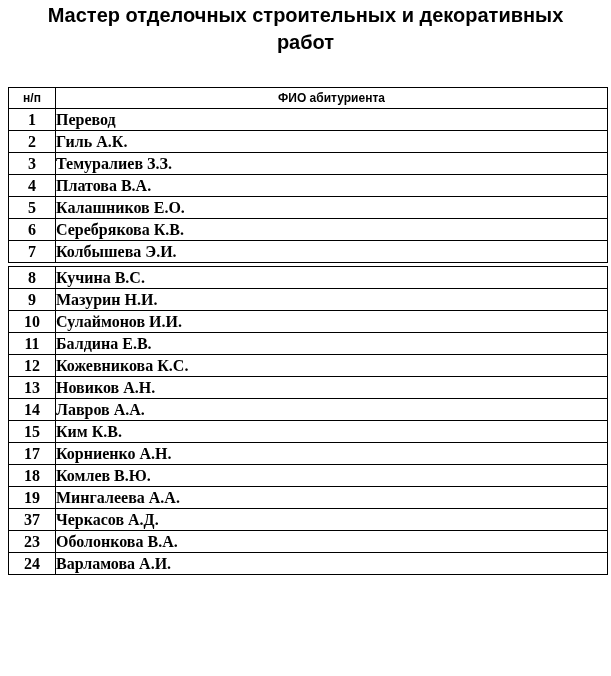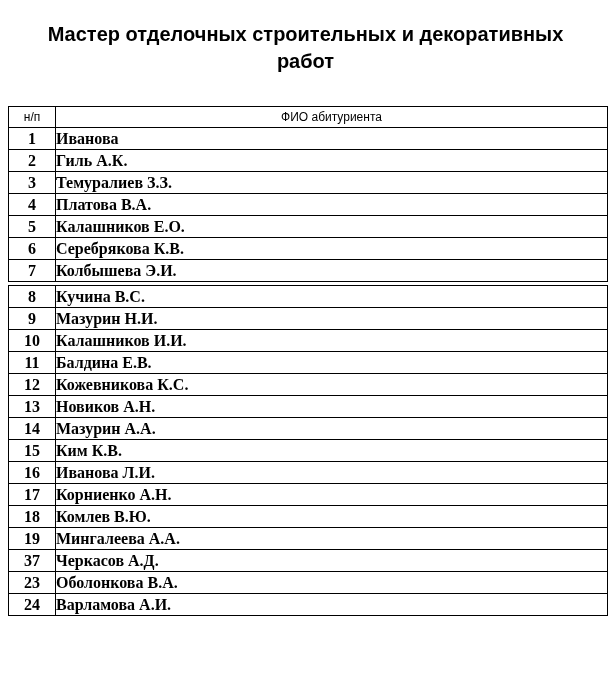--- a/index.html
+++ b/index.html
@@ -15,21 +15,21 @@
     color: #000000;
     overflow: hidden;
   }
   .doc-title {
     font-family: "Liberation Sans", sans-serif;
     font-weight: bold;
     font-size: 20px;
     line-height: 27px;
     text-align: center;
     color: #000000;
-    padding: 21px 20px 0 20px;
+    padding: 2px 20px 0 20px;
     margin: 0 0 31px 0;
   }
   .tables-wrap {
     margin-left: 8px;
     width: 599px;
   }
   table.roster {
     border-collapse: collapse;
     width: 599px;
     table-layout: fixed;
@@ -40,21 +40,21 @@
   table.roster td, table.roster th {
     border: 1.5px solid #000000;
     padding: 0;
     overflow: hidden;
     white-space: nowrap;
   }
   col.col-num { width: 47px; }
   col.col-name { width: 552px; }
   th.head-cell {
     font-family: "Liberation Sans", sans-serif;
-    font-weight: normal;
+    font-weight: bold;
     font-size: 12px;
     text-align: center;
     height: 21px;
     vertical-align: middle;
   }
   td.num-cell {
     font-family: "Liberation Serif", serif;
     font-weight: bold;
     font-size: 16px;
     text-align: center;
@@ -85,21 +85,21 @@
     </colgroup>
     <thead>
       <tr>
         <th class="head-cell">н/п</th>
         <th class="head-cell">ФИО абитуриента</th>
       </tr>
     </thead>
     <tbody>
         <tr>
           <td class="num-cell">1</td>
-          <td class="name-cell">Иванова</td>
+          <td class="name-cell">Перевод</td>
         </tr>
         <tr>
           <td class="num-cell">2</td>
           <td class="name-cell">Гиль А.К.</td>
         </tr>
         <tr>
           <td class="num-cell">3</td>
           <td class="name-cell">Темуралиев З.З.</td>
         </tr>
         <tr>
@@ -130,45 +130,41 @@
         <tr>
           <td class="num-cell">8</td>
           <td class="name-cell">Кучина В.С.</td>
         </tr>
         <tr>
           <td class="num-cell">9</td>
           <td class="name-cell">Мазурин Н.И.</td>
         </tr>
         <tr>
           <td class="num-cell">10</td>
-          <td class="name-cell">Калашников И.И.</td>
+          <td class="name-cell">Сулаймонов И.И.</td>
         </tr>
         <tr>
           <td class="num-cell">11</td>
           <td class="name-cell">Балдина Е.В.</td>
         </tr>
         <tr>
           <td class="num-cell">12</td>
           <td class="name-cell">Кожевникова К.С.</td>
         </tr>
         <tr>
           <td class="num-cell">13</td>
           <td class="name-cell">Новиков А.Н.</td>
         </tr>
         <tr>
           <td class="num-cell">14</td>
-          <td class="name-cell">Мазурин А.А.</td>
+          <td class="name-cell">Лавров А.А.</td>
         </tr>
         <tr>
           <td class="num-cell">15</td>
           <td class="name-cell">Ким К.В.</td>
-        </tr>
-        <tr>
-          <td class="num-cell">16</td>
-          <td class="name-cell">Иванова Л.И.</td>
         </tr>
         <tr>
           <td class="num-cell">17</td>
           <td class="name-cell">Корниенко А.Н.</td>
         </tr>
         <tr>
           <td class="num-cell">18</td>
           <td class="name-cell">Комлев В.Ю.</td>
         </tr>
         <tr>

